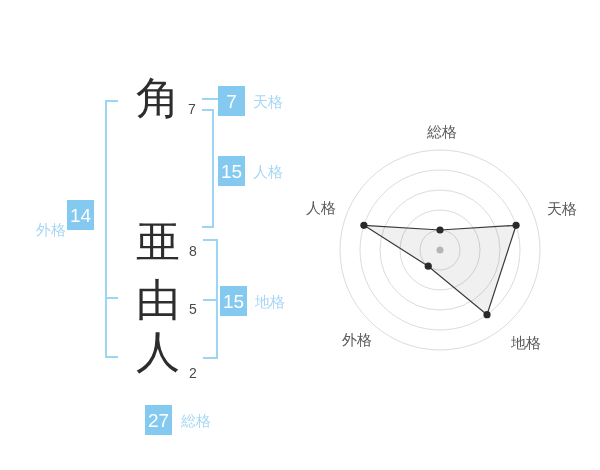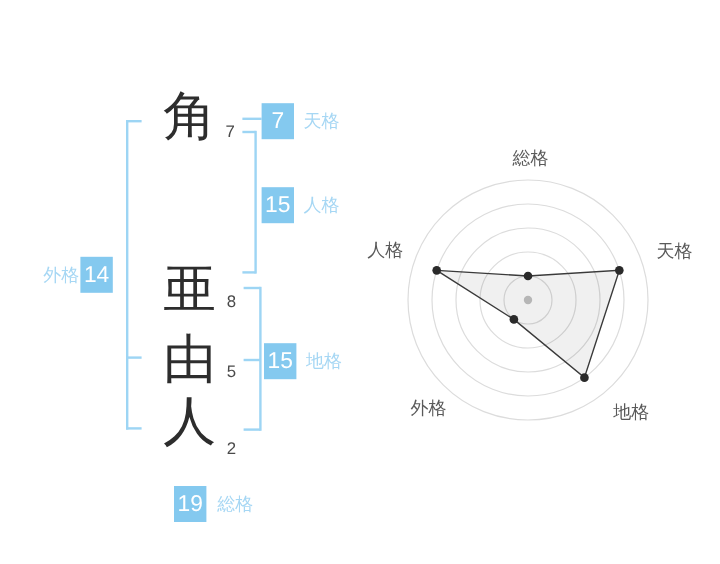--- a/index.html
+++ b/index.html
@@ -72,31 +72,31 @@
     <span class="badge-num">7</span>
   </div>
   <div class="cat-label" style="left:253px;top:94px">天格</div>
 
   <div class="badge" style="left:218px;top:156px">
     <span class="badge-num">15</span>
   </div>
   <div class="cat-label" style="left:253px;top:164px">人格</div>
 
   <div class="cat-label right-align" style="left:36px;top:222px;width:30px">外格</div>
-  <div class="badge" style="left:67px;top:214px">
+  <div class="badge" style="left:67px;top:200px">
     <span class="badge-num">14</span>
   </div>
 
   <div class="badge" style="left:220px;top:286px">
     <span class="badge-num">15</span>
   </div>
   <div class="cat-label" style="left:255px;top:294px">地格</div>
 
   <div class="badge" style="left:145px;top:405px">
-    <span class="badge-num">19</span>
+    <span class="badge-num">27</span>
   </div>
   <div class="cat-label" style="left:181px;top:413px">総格</div>
 
   <svg id="radar-chart" width="600" height="470" viewBox="0 0 600 470">
       <circle cx="440" cy="250" r="20" fill="none" stroke="#dcdcdc" stroke-width="1"></circle>
       <circle cx="440" cy="250" r="40" fill="none" stroke="#dcdcdc" stroke-width="1"></circle>
       <circle cx="440" cy="250" r="60" fill="none" stroke="#dcdcdc" stroke-width="1"></circle>
       <circle cx="440" cy="250" r="80" fill="none" stroke="#dcdcdc" stroke-width="1"></circle>
       <circle cx="440" cy="250" r="100" fill="none" stroke="#dcdcdc" stroke-width="1"></circle>
       <circle cx="440" cy="250" r="3.5" fill="#c2c2c2"></circle>

